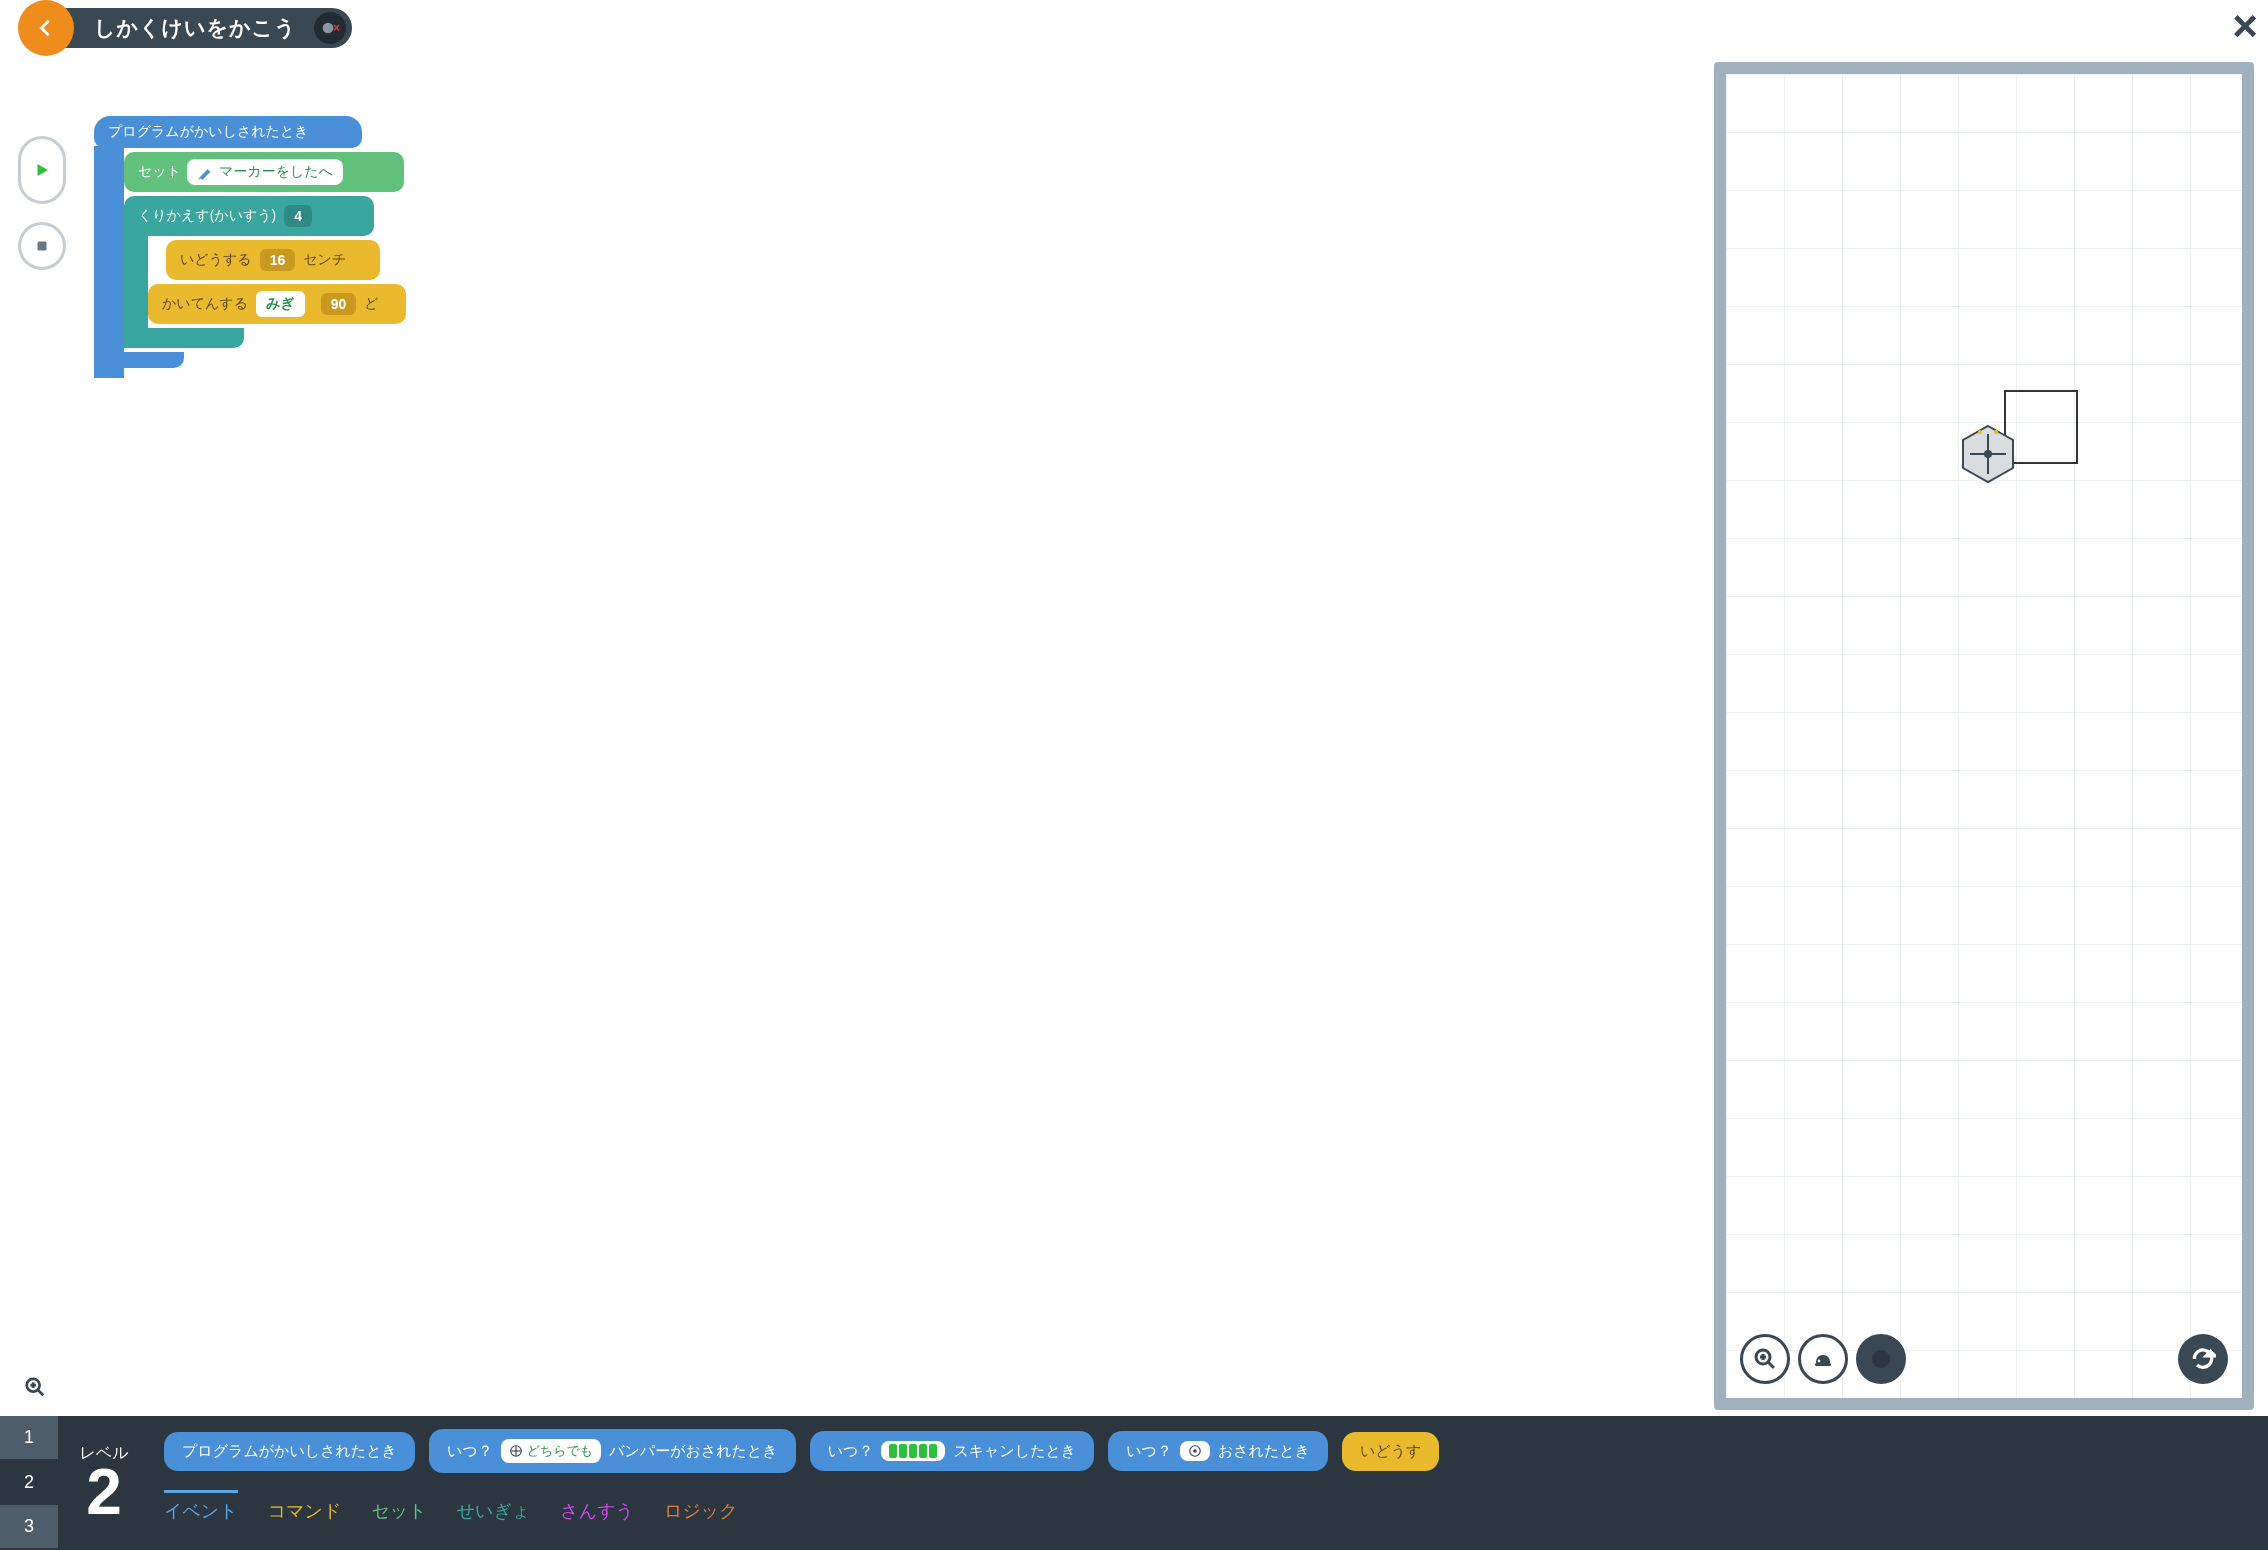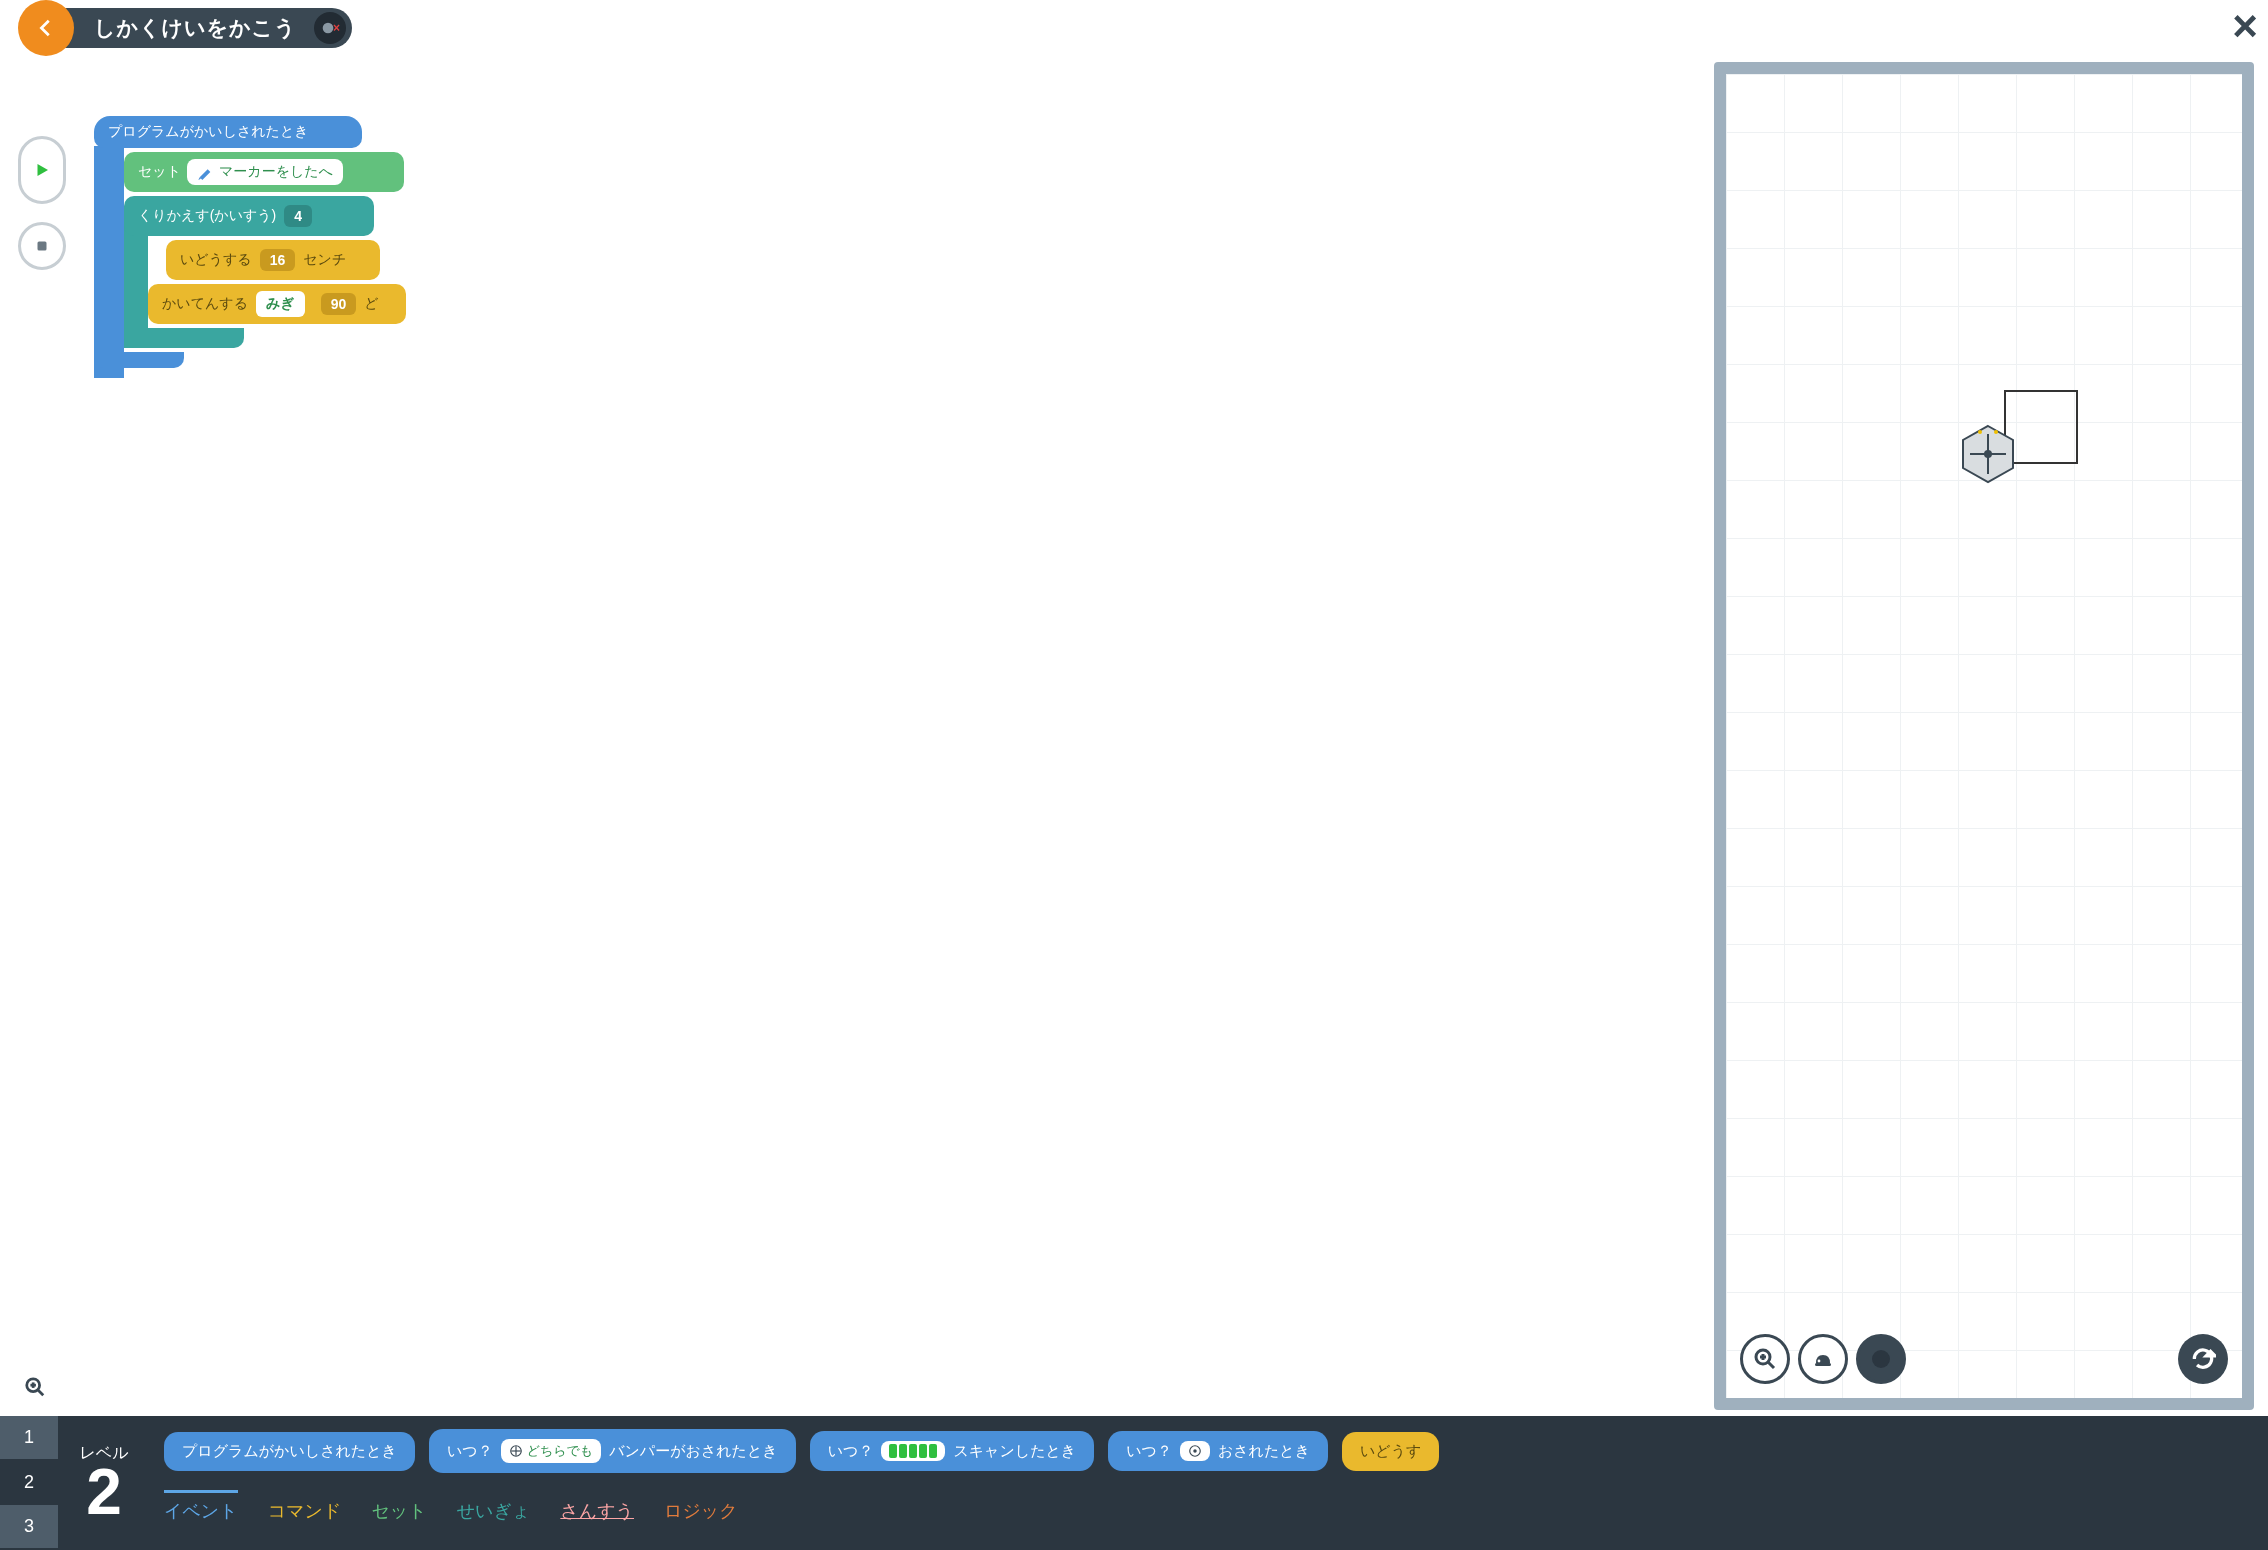--- a/index.html
+++ b/index.html
@@ -104,21 +104,21 @@
   .pblk { background:#4a90d9; border-radius:14px; padding:10px 18px; font-size:15px; white-space:nowrap; display:flex; align-items:center; gap:8px;}
   .pblk.yellow { background:#eab92d; color:#5b4a0e;}
   .pblk .inp { background:#fff; border-radius:8px; padding:3px 8px; color:#2f8f4e; font-size:13px; display:flex; align-items:center; gap:4px;}
   .pblk .bars { display:flex; gap:2px;}
   .pblk .bars span{ width:8px; height:14px; background:#2fbf3f; border-radius:2px; display:inline-block;}
   .cats { display:flex; gap:30px; margin-top:14px; font-size:18px;}
   .cat-event { color:#5da6e6; border-top:3px solid #5da6e6; padding-top:6px;}
   .cat-command { color:#eab92d; padding-top:9px;}
   .cat-set { color:#62c17d; padding-top:9px;}
   .cat-ctrl { color:#3aa6a0; padding-top:9px;}
-  .cat-math { color:#fca5a5; padding-top:9px;text-decoration:underline;}
+  .cat-math { color:#d946ef; padding-top:9px;}
   .cat-logic { color:#e07b3c; padding-top:9px;}
 </style>
 </head>
 <body>
 
 <div class="header">
   <div class="back-btn">
     <svg viewBox="0 0 24 24" fill="none" stroke="#fff" stroke-width="3">
         <path d="M15 4 L7 12 L15 20"></path>
       </svg>

